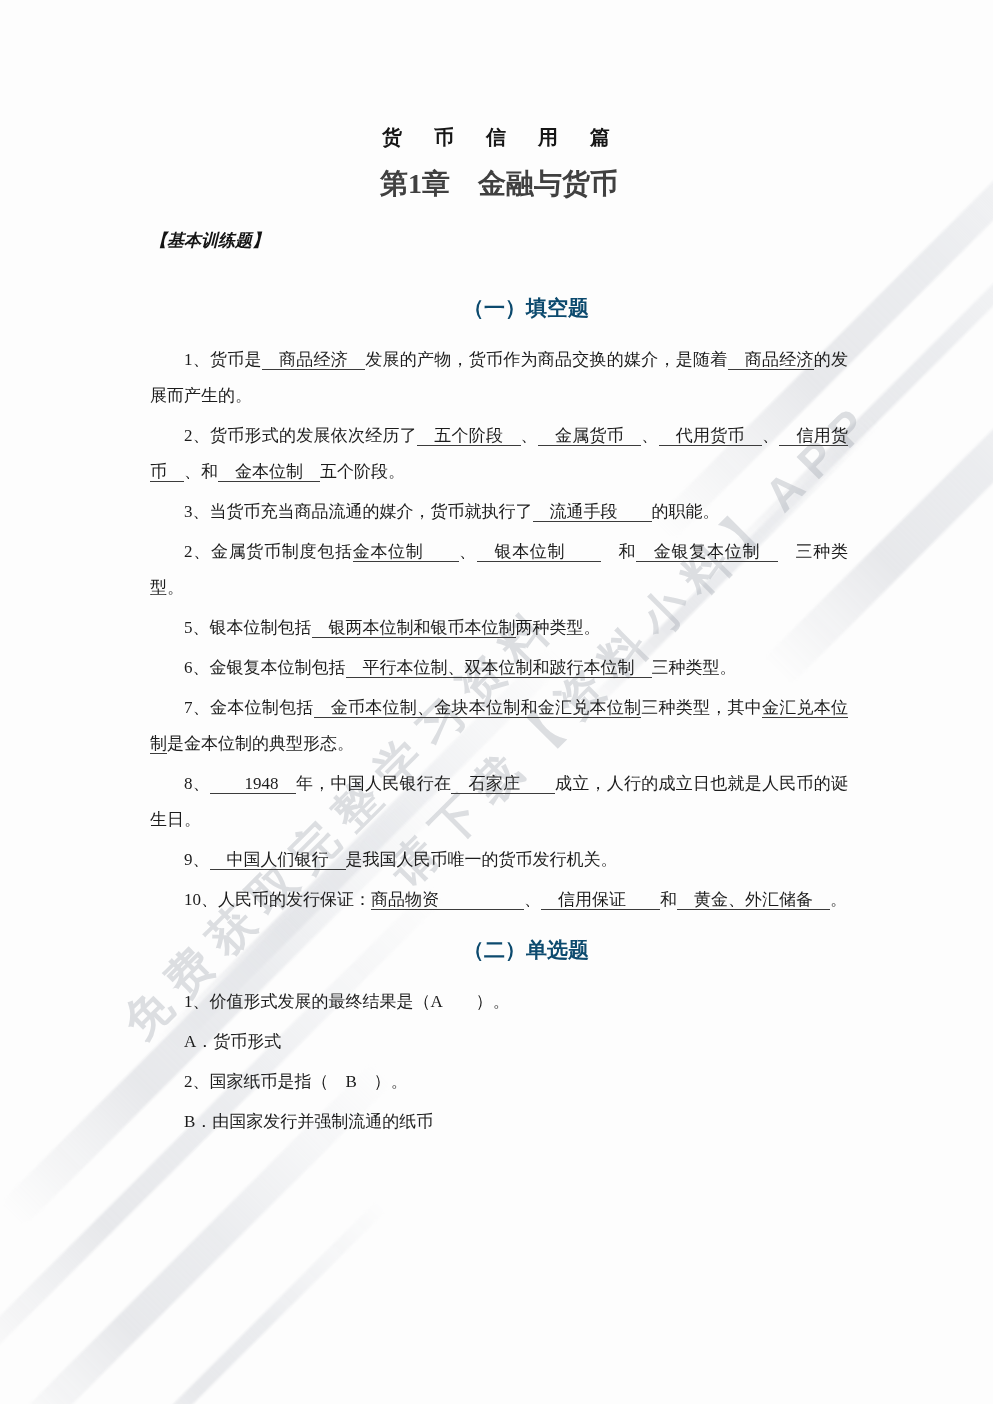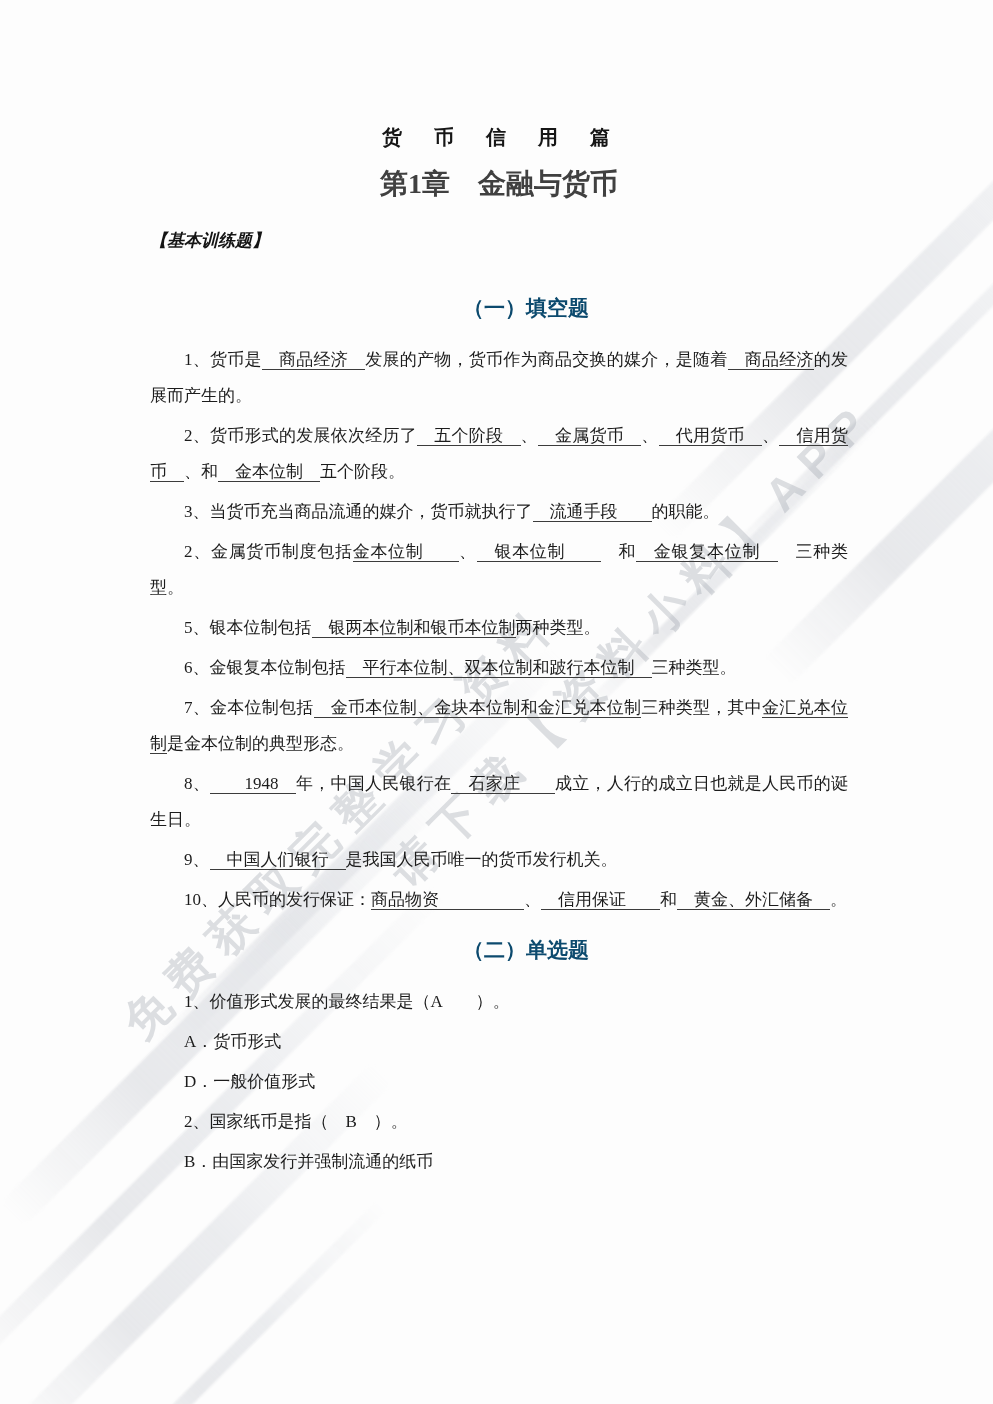--- a/index.html
+++ b/index.html
@@ -87,19 +87,18 @@
         <p class="q"><span>7、金本位制包括</span><span class="blank">　金币本位制、金块本位制和金汇兑本位制</span><span>三种类型，其中</span><span class="blank">金汇兑本位制</span><span>是金本位制的典型形态。</span></p>
         <p class="q"><span>8、</span><span class="blank">　　1948　</span><span>年，中国人民银行在</span><span class="blank">　石家庄　　</span><span>成立，人行的成立日也就是人民币的诞生日。</span></p>
         <p class="q"><span>9、</span><span class="blank">　中国人们银行　</span><span>是我国人民币唯一的货币发行机关。</span></p>
         <p class="q"><span>10、人民币的发行保证：</span><span class="blank">商品物资　　　　　</span><span>、</span><span class="blank">　信用保证　　</span><span>和</span><span class="blank">　黄金、外汇储备　</span><span>。</span></p>
       </div>
 
     <h4 class="sec-heading" style="margin-top:18px;">（二）单选题</h4>
     <div class="qlist sc" id="sc-items">
         <p class="q">1、价值形式发展的最终结果是（A　　）。</p>
         <p class="q opt">A．货币形式</p>
-        <p class="q opt">D．一般价值形式</p>
         <p class="q">2、国家纸币是指（　B　）。</p>
         <p class="q opt">B．由国家发行并强制流通的纸币</p>
       </div>
   </div>
 
 </div>
 
 </body></html>

